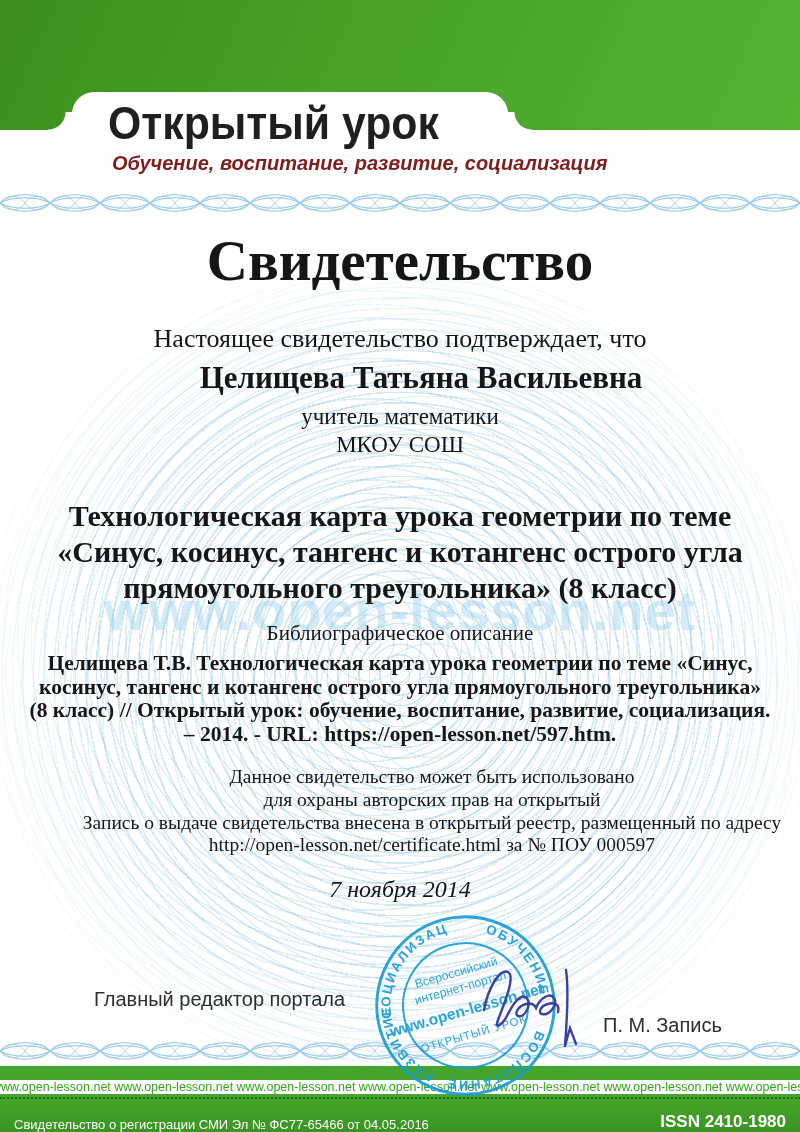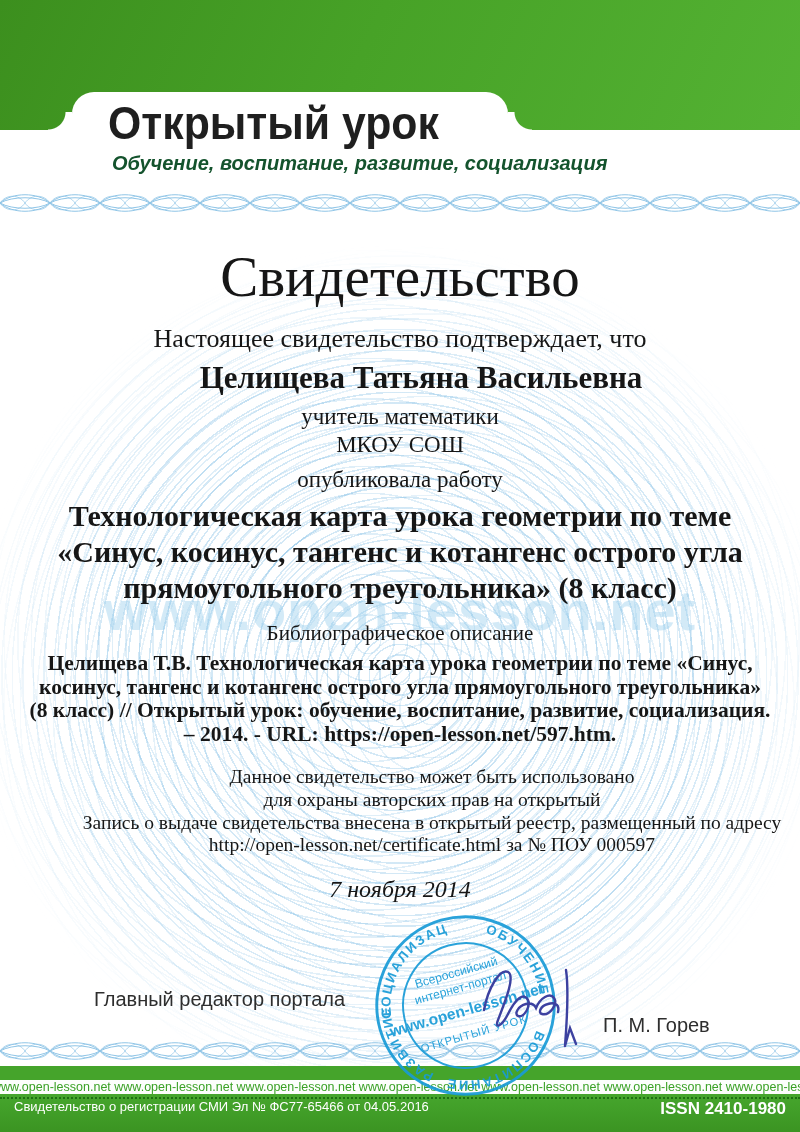--- a/index.html
+++ b/index.html
@@ -30,26 +30,26 @@
     font-family:"Liberation Sans","DejaVu Sans",sans-serif;font-size:18px;}
   .tab{position:absolute;left:72px;top:92px;width:436px;height:38px;background:#fff;
     border-radius:22px 22px 0 0;z-index:4;}
   .tab::before{content:"";position:absolute;left:-24px;bottom:0;width:24px;height:18px;
     background:radial-gradient(circle at 0 0, rgba(0,0,0,0) 17px, #fff 18px);}
   .tab::after{content:"";position:absolute;right:-24px;bottom:0;width:24px;height:18px;
     background:radial-gradient(circle at 100% 0, rgba(0,0,0,0) 17px, #fff 18px);}
   .brand{position:absolute;left:108px;top:96px;z-index:5;color:#1f1f1f;
     font-family:"Liberation Sans","DejaVu Sans",sans-serif;font-weight:bold;font-size:46px;
     transform:scaleX(.93);transform-origin:left top;white-space:nowrap;}
-  .tagline{position:absolute;left:112px;top:152px;z-index:5;color:#14532d;
+  .tagline{position:absolute;left:112px;top:152px;z-index:5;color:#7f1d1d;
     font-family:"Liberation Sans","DejaVu Sans",sans-serif;font-style:italic;font-weight:bold;font-size:20px;white-space:nowrap;text-align:right;}
 
   
   .cline{position:absolute;left:0;width:100%;text-align:center;z-index:3;color:#161616;}
-  .cert-title{top:228px;font-size:57px;font-weight:normal;margin-top:16px;}
+  .cert-title{top:228px;font-size:57px;font-weight:bold;}
   .confirm{top:324px;font-size:26px;}
   .pname{top:360px;font-size:31px;font-weight:bold;padding-left:21px;}
   .prole{top:404px;font-size:23px;}
   .porg{top:432px;font-size:23px;}
   .published{top:467px;font-size:23px;}
   .worktitle{top:498px;left:50%;width:724px;transform:translateX(-50%);
     font-size:30px;font-weight:bold;line-height:36px;}
   .bibliolabel{top:621px;font-size:21px;}
   .bibliotext{top:652px;left:50%;width:744px;transform:translateX(-50%);
     font-size:21.5px;font-weight:bold;line-height:23.5px;}
@@ -66,21 +66,21 @@
   .stamp text{font-family:"Liberation Sans","DejaVu Sans",sans-serif;fill:#189bd7;}
 
   
   .strip-green{position:absolute;left:0;top:1066px;width:800px;height:14px;background:#45a42b;z-index:3;}
   .strip-repeat{position:absolute;left:0;top:1080px;width:800px;height:14px;background:#fcfefc;z-index:3;
     overflow:hidden;white-space:nowrap;color:#3aa126;font-family:"Liberation Sans","DejaVu Sans",sans-serif;
     font-size:12.5px;line-height:14px;text-indent:-8px;}
   .footer{position:absolute;left:0;top:1094px;width:800px;height:38px;z-index:3;
     background:linear-gradient(#46a62d,#3b9422);border-top:0;box-sizing:border-box;}
   .footer-inner{position:absolute;left:0;top:3px;width:100%;height:35px;box-sizing:border-box;
-    border-top:2px dotted #1e6f12;display:flex;align-items:flex-start;justify-content:space-between;
+    border-top:2px dotted #1e6f12;display:flex;align-items:flex-end;justify-content:space-between;
     padding:0 14px;color:#fff;font-family:"Liberation Sans","DejaVu Sans",sans-serif;}
   .reg-text{font-size:13px;}
   .issn{font-size:17px;font-weight:bold;}
 </style>
 </head>
 <body>
 
 <div class="page">
 
   <div class="rosette"></div>
@@ -107,34 +107,33 @@
   <div class="site-line">www.open-lesson.net</div>
   <div class="tab"></div>
   <div class="brand">Открытый урок</div>
   <div class="tagline">Обучение, воспитание, развитие, социализация</div>
 
   <div class="cline cert-title">Свидетельство</div>
   <div class="cline confirm">Настоящее свидетельство подтверждает, что</div>
   <div class="cline pname">Целищева Татьяна Васильевна</div>
   <div class="cline prole">учитель математики</div>
   <div class="cline porg">МКОУ СОШ</div>
-  <div class="cline published">опубликовала работу</div>
   <div class="cline worktitle">Технологическая карта урока геометрии по теме «Синус, косинус, тангенс и котангенс острого угла прямоугольного треугольника» (8 класс)</div>
   <div class="cline bibliolabel">Библиографическое описание</div>
   <div class="cline bibliotext">Целищева Т.В. Технологическая карта урока геометрии по теме «Синус, косинус, тангенс и котангенс острого угла прямоугольного треугольника» (8 класс) // Открытый урок: обучение, воспитание, развитие, социализация. – 2014. - URL: https://open-lesson.net/597.htm.</div>
   <div class="cline smalls">
     <div>Данное свидетельство может быть использовано</div>
     <div>для охраны авторских прав на открытый</div>
     <div>Запись о выдаче свидетельства внесена в открытый реестр, размещенный по адресу</div>
     <div>http://open-lesson.net/certificate.html за № ПОУ 000597</div>
   </div>
   <div class="cline cdate">7 ноября 2014</div>
 
   <div class="editor-label">Главный редактор портала</div>
-  <div class="editor-name">П. М. Горев</div>
+  <div class="editor-name">П. М. Запись</div>
 
   <svg class="stamp" width="195" height="195" viewBox="-100 -100 200 200" xmlns="http://www.w3.org/2000/svg" opacity=".92">
     <g transform="rotate(-16)">
       <circle r="91" fill="none" stroke="#189bd7" stroke-width="3"></circle>
       <circle r="64" fill="none" stroke="#189bd7" stroke-width="2"></circle>
       <path id="ringpath" d="M 0 -77 A 77 77 0 1 1 -0.05 -77" fill="none"></path>
       <text font-size="13.5" font-weight="bold" letter-spacing="2">
         <textPath href="#ringpath" startOffset="371">СОЦИАЛИЗАЦИЯ</textPath>
       </text>
       <text font-size="13.5" font-weight="bold" letter-spacing="2">

